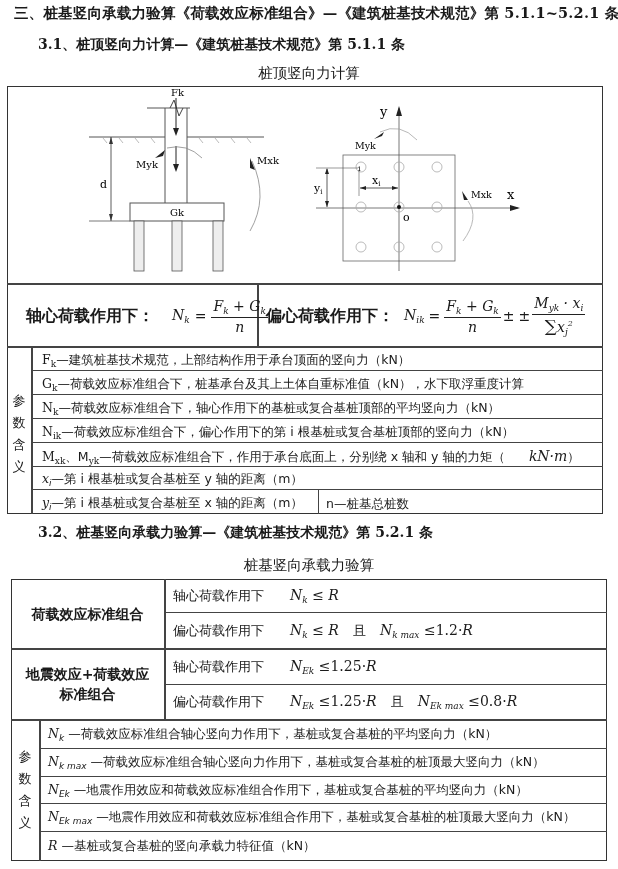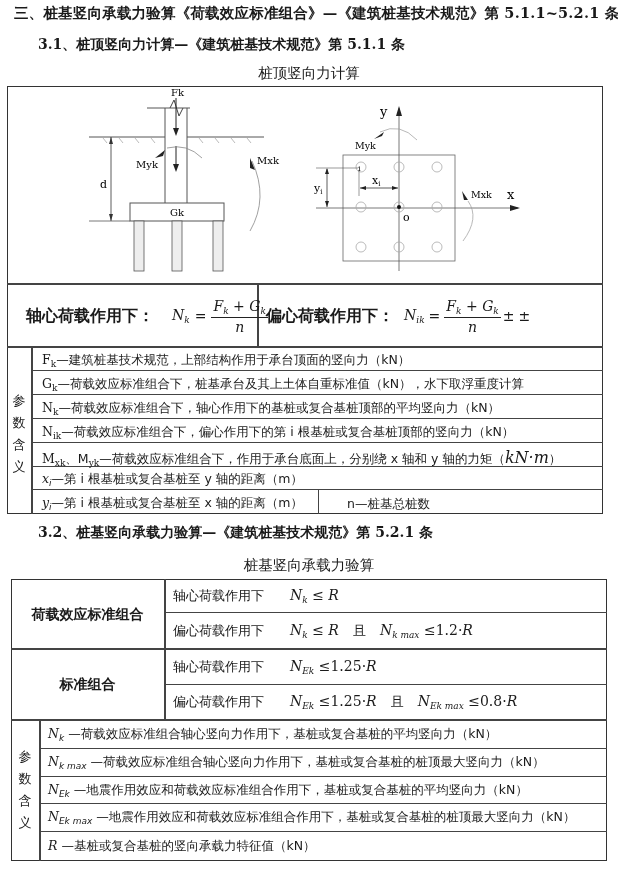--- a/index.html
+++ b/index.html
@@ -151,20 +151,24 @@
 <div class="fml" style="left:266px; top:289px; height:54px;">
   <span class="lbl">偏心荷载作用下：</span>
   <span class="math">N<span class="sub">ik</span></span>
   <span style="margin:0 4px;">=</span>
   <span class="frac">
       <span class="num">F<span class="sub">k</span> + G<span class="sub">k</span></span>
       <span class="den">n</span>
     </span>
   <span style="margin:0 2px;">±</span>
   <span style="margin:0 2px;">±</span>
+  <span class="frac">
+      <span class="num">M<span class="sub">yk</span> · x<span class="sub">i</span></span>
+      <span class="den"><span style="font-style:normal;font-size:17px;">∑</span>x<span class="sub">j</span><sup style="font-size:8px;">2</sup></span>
+    </span>
 </div>
 
 <div class="line" style="left:31px; top:346px; width:1.5px; height:168px;"></div>
 <div class="vert" style="left:11px; top:390px;">
   <div>参</div>
     <div>数</div>
     <div>含</div>
     <div>义</div>
 </div>
 
@@ -173,39 +177,40 @@
 <div class="line" style="left:31px; top:418px; width:572px; height:1px;"></div>
 <div class="line" style="left:31px; top:442px; width:572px; height:1px;"></div>
 <div class="line" style="left:31px; top:466px; width:572px; height:1px;"></div>
 <div class="line" style="left:31px; top:489px; width:572px; height:1px;"></div>
 <div class="line" style="left:318px; top:489px; width:1px; height:25px;"></div>
 
 <div class="txt" style="left:42px; top:352px;"><span style="font-family:'DejaVu Serif',serif;">F<span class="sub" style="font-style:normal;">k</span></span><span>—建筑桩基技术规范，上部结构作用于承台顶面的竖向力（kN）</span></div>
 <div class="txt" style="left:42px; top:376px;"><span style="font-family:'DejaVu Serif',serif;">G<span class="sub" style="font-style:normal;">k</span></span><span>—荷载效应标准组合下，桩基承台及其上土体自重标准值（kN），水下取浮重度计算</span></div>
 <div class="txt" style="left:42px; top:400px;"><span style="font-family:'DejaVu Serif',serif;">N<span class="sub" style="font-style:normal;">k</span></span><span>—荷载效应标准组合下，轴心作用下的基桩或复合基桩顶部的平均竖向力（kN）</span></div>
 <div class="txt" style="left:42px; top:424px;"><span style="font-family:'DejaVu Serif',serif;">N<span class="sub" style="font-style:normal;">ik</span></span><span>—荷载效应标准组合下，偏心作用下的第 i 根基桩或复合基桩顶部的竖向力（kN）</span></div>
-<div class="txt" style="left:42px; top:448px;"><span style="font-family:'DejaVu Serif',serif;">M<span class="sub" style="font-style:normal;">xk</span></span><span>、M</span><span class="sub" style="font-style:normal;font-family:'DejaVu Serif',serif;">yk</span><span>—荷载效应标准组合下，作用于承台底面上，分别绕 x 轴和 y 轴的力矩（</span><span class="math" style="font-size:16px;">kN·m</span><span>）</span></div>
+<div class="txt" style="left:42px; top:448px;"><span style="font-family:'DejaVu Serif',serif;">M<span class="sub" style="font-style:normal;">xk</span></span><span>、M</span><span class="sub" style="font-style:normal;font-family:'DejaVu Serif',serif;">yk</span><span>—荷载效应标准组合下，作用于承台底面上，分别绕 x 轴和 y 轴的力矩（</span><span class="math" style="font-size:14px;margin-left:24px;">kN·m</span><span>）</span></div>
 <div class="txt" style="left:42px; top:471px;"><span class="math">x</span><span class="sub">i</span><span>—第 i 根基桩或复合基桩至 y 轴的距离（m）</span></div>
 <div class="txt" style="left:42px; top:495px;"><span class="math">y</span><span class="sub">i</span><span>—第 i 根基桩或复合基桩至 x 轴的距离（m）</span></div>
-<div class="txt" style="left:326px; top:496px;margin-left:21px;">n—桩基总桩数</div>
+<div class="txt" style="left:326px; top:496px;">n—桩基总桩数</div>
 
 <div class="abs h2b">3.2、桩基竖向承载力验算—《建筑桩基技术规范》第 5.2.1 条</div>
 <div class="abs cap cap2">桩基竖向承载力验算</div>
 
 <div class="abs box" style="left:11px; top:579px; width:596px; height:282px;"></div>
 
 <div class="line" style="left:164px; top:579px; width:1.5px; height:140px;"></div>
 
 <div class="line" style="left:164px; top:612px; width:443px; height:1px;"></div>
 <div class="line" style="left:11px; top:648px; width:596px; height:1.5px;"></div>
 <div class="line" style="left:164px; top:684px; width:443px; height:1px;"></div>
 <div class="line" style="left:11px; top:719px; width:596px; height:1.5px;"></div>
 
 <div class="cellc" style="left:11px; top:579px; width:153px; height:69px;">荷载效应标准组合</div>
 <div class="cellc" style="left:11px; top:649px; width:153px; height:70px; flex-direction:column;">
+  <div>地震效应+荷载效应</div>
   <div>标准组合</div>
 </div>
 
 <div class="cond" style="left:173px; top:585px; height:22px;">
   <span>轴心荷载作用下</span>
   <span class="m" style="margin-left:20px;">N<span class="sub">k</span> <span class="up">≤</span> R</span>
 </div>
 <div class="cond" style="left:173px; top:620px; height:22px;">
   <span>偏心荷载作用下</span>
   <span class="m" style="margin-left:20px;">N<span class="sub">k</span> <span class="up">≤</span> R</span>

